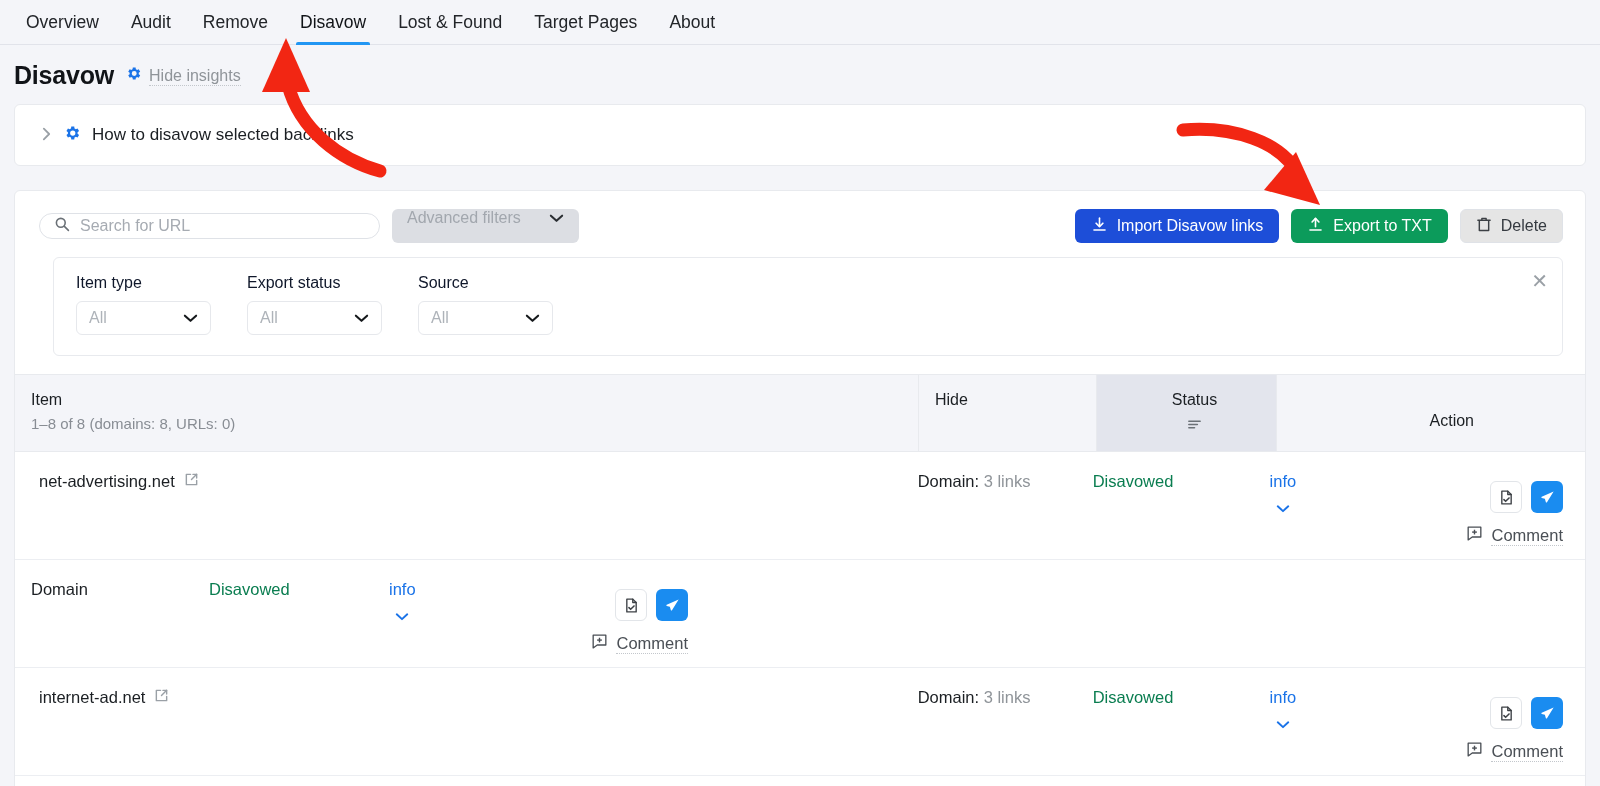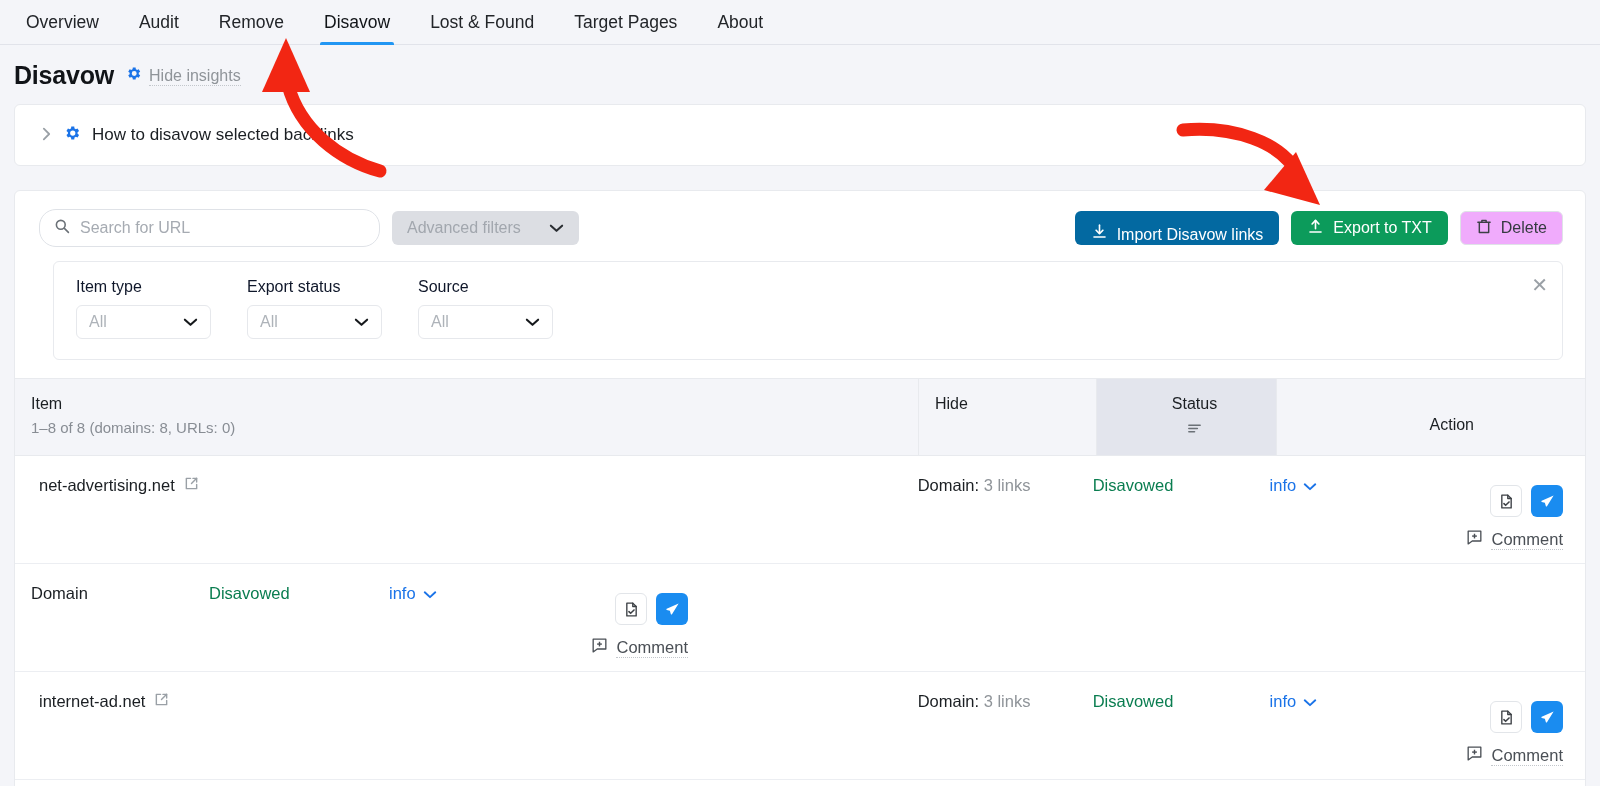--- a/index.html
+++ b/index.html
@@ -11,21 +11,21 @@
   }
 
   
   .topnav {
     height: 45px;
     background: #f4f5f9;
     border-bottom: 1px solid #e1e3ea;
     display: flex;
     align-items: center;
     padding: 0 0 0 12px;
-    gap: 12px;
+    gap: 4px;
   }
   .nav-item {
     font-size: 17.5px;
     color: #222529;
     padding: 0 14px;
     line-height: 44px;
     height: 45px;
     cursor: pointer;
     white-space: nowrap;
     position: relative;
@@ -100,21 +100,21 @@
 
   
   .toolbar {
     display: flex;
     align-items: center;
     padding: 18px 22px 0 24px;
     gap: 12px;
   }
   .search-box {
     width: 341px;
-    height: 38px;
+    height: 26px;
     border: 1px solid #dfe2e7;
     border-radius: 17px;
     display: flex;
     align-items: center;
     padding: 0 14px;
     gap: 10px;
     background: #fff;
   }
   .search-box input {
     border: none;
@@ -125,44 +125,44 @@
     width: 100%;
     background: transparent;
   }
   .search-box input::placeholder { color: #a6abb2; }
 
   .adv-filters {
     height: 34px;
     background: #dcdee3;
     border-radius: 6px;
     display: flex;
-    align-items: center;
+    align-items: flex-start;
     gap: 28px;
     padding: 0 15px;
     cursor: pointer;
   }
   .adv-filters .label { font-size: 16px; color: #a2a7ae; }
 
   .toolbar-spacer { flex: 1; }
 
   .btn {
     height: 34px;
     border-radius: 6px;
     display: flex;
     align-items: center;
     gap: 9px;
     padding: 0 15px;
     font-size: 16px;
     cursor: pointer;
     border: 1px solid transparent;
     white-space: nowrap;
   }
-  .btn-blue { background: #0369a1; color: #fff; align-items: flex-end; }
+  .btn-blue { background: #1d4ed8; color: #fff; }
   .btn-green { background: #0c9b5b; color: #fff; }
-  .btn-white { background: #f0abfc; color: #353a40; border-color: #dfe2e7; padding-left: 15px; }
+  .btn-white { background: #e5e5e5; color: #353a40; border-color: #dfe2e7; padding-left: 15px; }
 
   
   .filter-panel {
     margin: 14px 22px 0 38px;
     border: 1px solid #e8eaee;
     border-radius: 6px;
     height: 99px;
     position: relative;
     display: flex;
     padding: 16px 0 0 22px;
@@ -234,20 +234,21 @@
   .td.col-item { padding-left: 24px; }
   .item-link { display: flex; align-items: center; gap: 9px; cursor: pointer; }
   .type-muted { color: #8f9499; }
   .status-green { color: #0a7d50; }
   .info-link {
     color: #1a73e8;
     display: inline-flex;
     align-items: center;
     gap: 7px;
     cursor: pointer;
+    flex-direction: column;
   }
 
   .td.col-action {
     padding: 0;
     display: flex;
     flex-direction: column;
     align-items: flex-end;
     padding-top: 16px;
     padding-right: 22px;
     gap: 12px;

